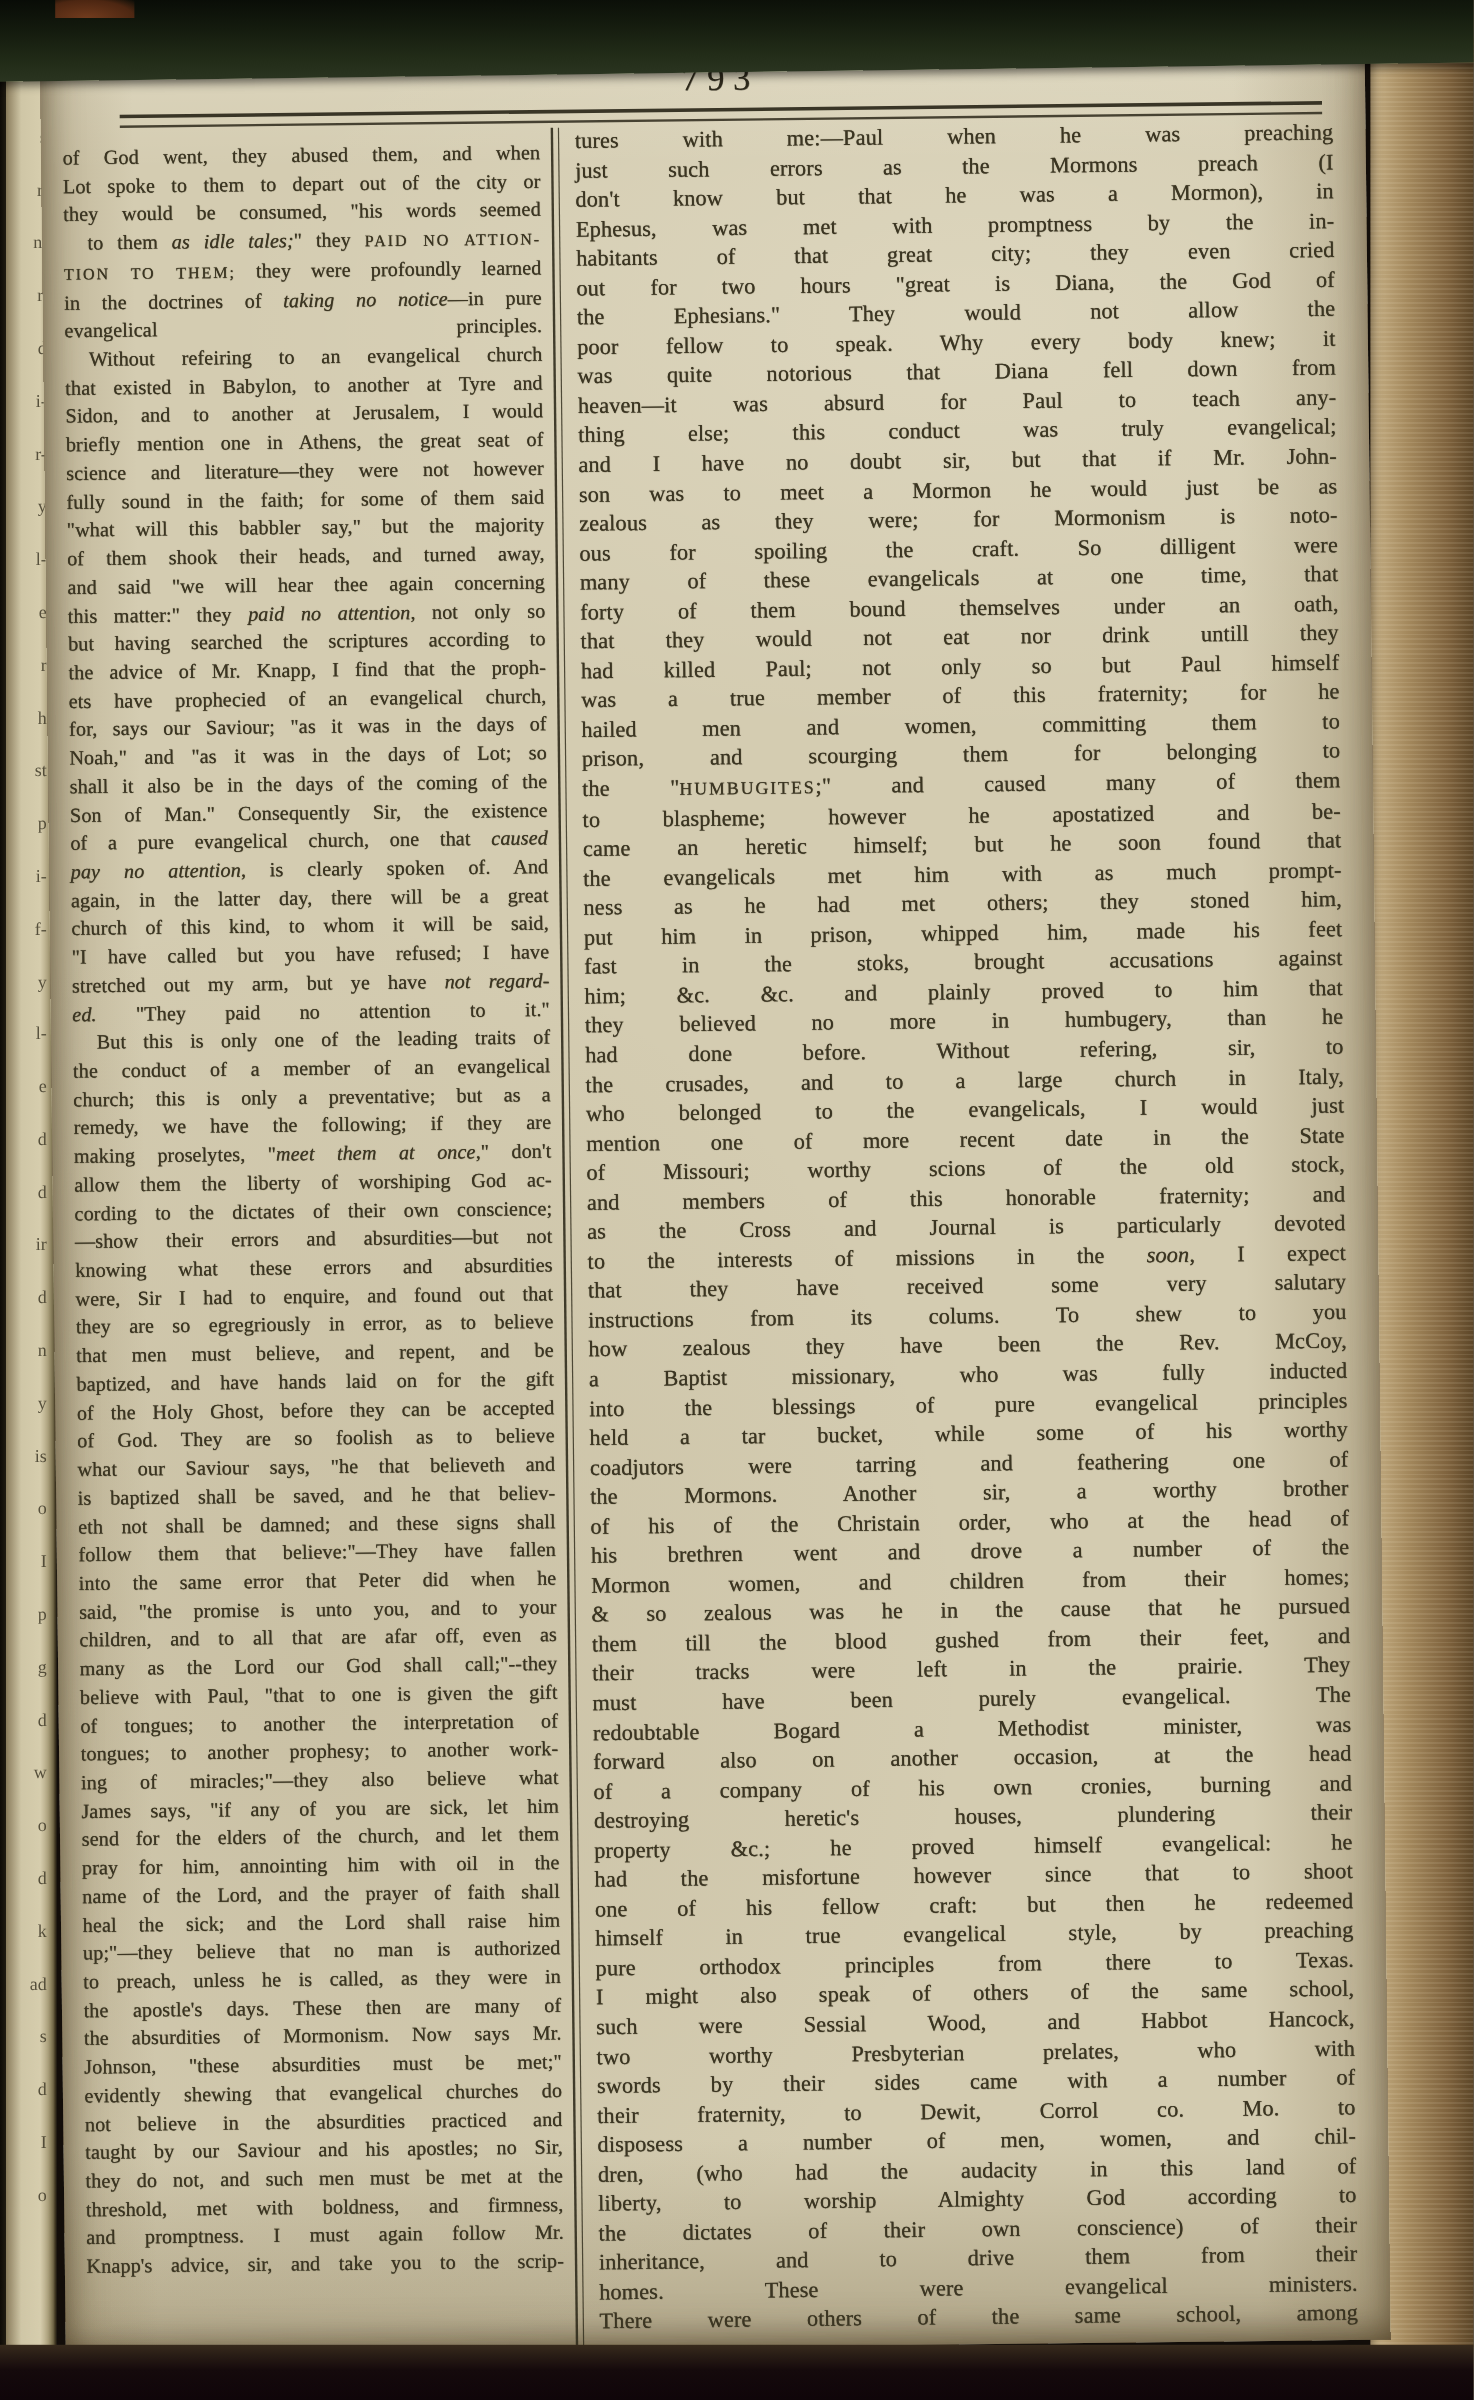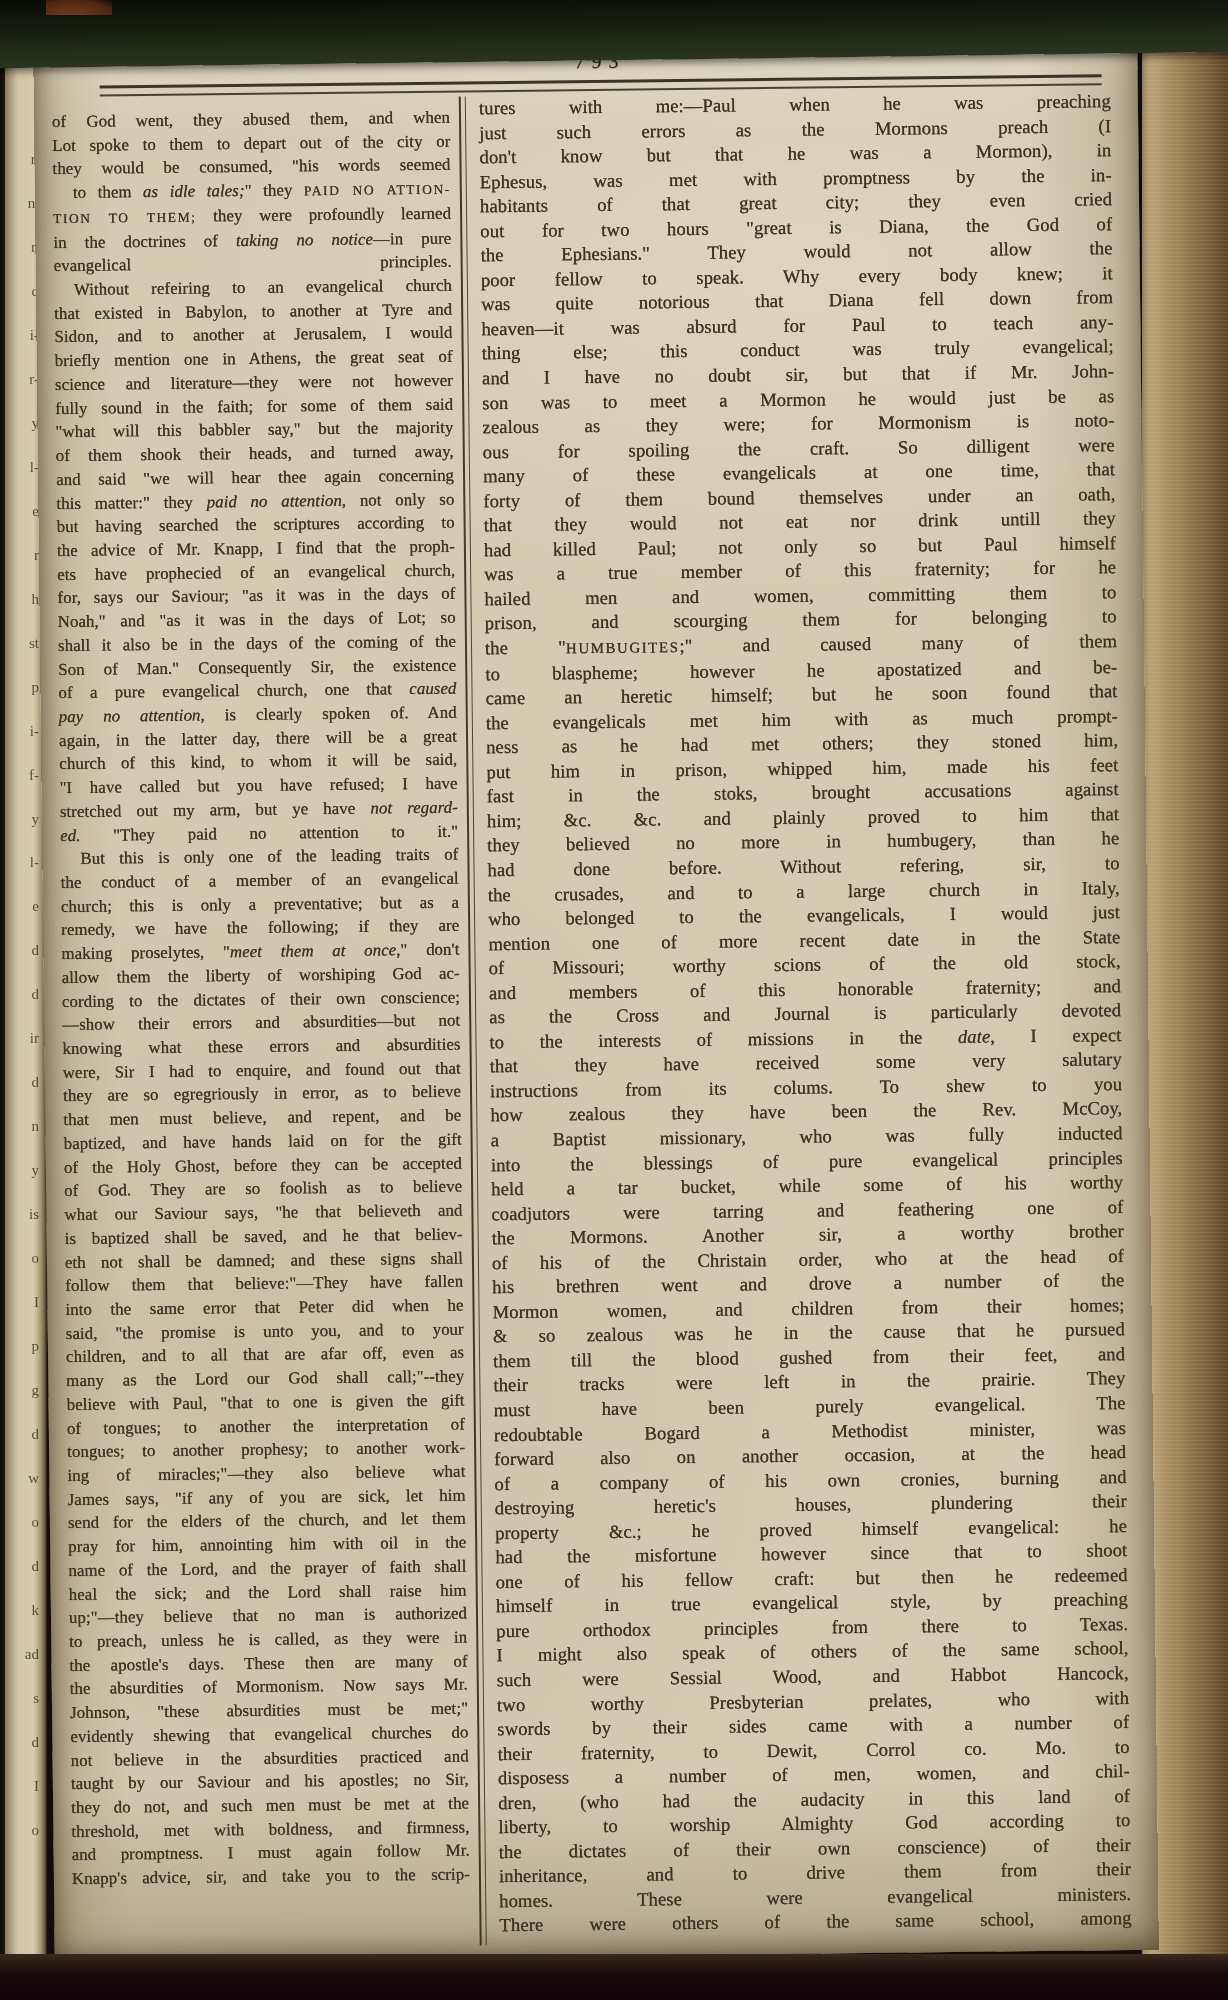--- a/index.html
+++ b/index.html
@@ -56,21 +56,21 @@
       linear-gradient(to right, rgba(115,96,58,.22), rgba(0,0,0,0) 7%, rgba(0,0,0,0) 90%, rgba(110,90,52,.28)),
       linear-gradient(to bottom, rgba(255,252,240,.18), rgba(0,0,0,0) 5%, rgba(0,0,0,0) 91%, rgba(100,84,48,.30)),
       #d4ccb1;
     box-shadow:
       inset 14px 0 30px -12px rgba(60,45,20,.55),
       inset -14px 0 30px -12px rgba(70,52,25,.45),
       inset 0 -20px 34px -16px rgba(62,48,26,.55);
   }
   .pagenum-row { padding-top:10px; text-align:center; }
   .pagenum {
-    display:inline-block; font-size:20px; letter-spacing:7px;
+    display:inline-block; font-size:29px; letter-spacing:7px;
     color:#2d291b; transform:translateX(6px);
     text-shadow:.4px .4px .5px rgba(45,41,27,.5);
     margin-left:17px;
   }
   .head-rule {
     margin:7px 36px 0 66px; height:6px;
     border-top:3px solid rgba(44,40,26,.92);
     border-bottom:2px solid rgba(44,40,26,.85);
   }
   .cols { display:flex; padding-left:18px; margin-top:4px; }
@@ -256,21 +256,21 @@
         <div class="line">fast in the stoks, brought accusations against</div>
         <div class="line">him; &amp;c. &amp;c. and plainly proved to him that</div>
         <div class="line">they believed no more in humbugery, than he</div>
         <div class="line">had done before. Without refering, sir, to</div>
         <div class="line">the crusades, and to a large church in Italy,</div>
         <div class="line">who belonged to the evangelicals, I would just</div>
         <div class="line">mention one of more recent date in the State</div>
         <div class="line">of Missouri; worthy scions of the old stock,</div>
         <div class="line">and members of this honorable fraternity; and</div>
         <div class="line">as the Cross and Journal is particularly devoted</div>
-        <div class="line">to the interests of missions in the <i>date</i>, I expect</div>
+        <div class="line">to the interests of missions in the <i>soon</i>, I expect</div>
         <div class="line">that they have received some very salutary</div>
         <div class="line">instructions from its colums. To shew to you</div>
         <div class="line">how zealous they have been the Rev. McCoy,</div>
         <div class="line">a Baptist missionary, who was fully inducted</div>
         <div class="line">into the blessings of pure evangelical principles</div>
         <div class="line">held a tar bucket, while some of his worthy</div>
         <div class="line">coadjutors were tarring and feathering one of</div>
         <div class="line">the Mormons. Another sir, a worthy brother</div>
         <div class="line">of his of the Christain order, who at the head of</div>
         <div class="line">his brethren went and drove a number of the</div>

